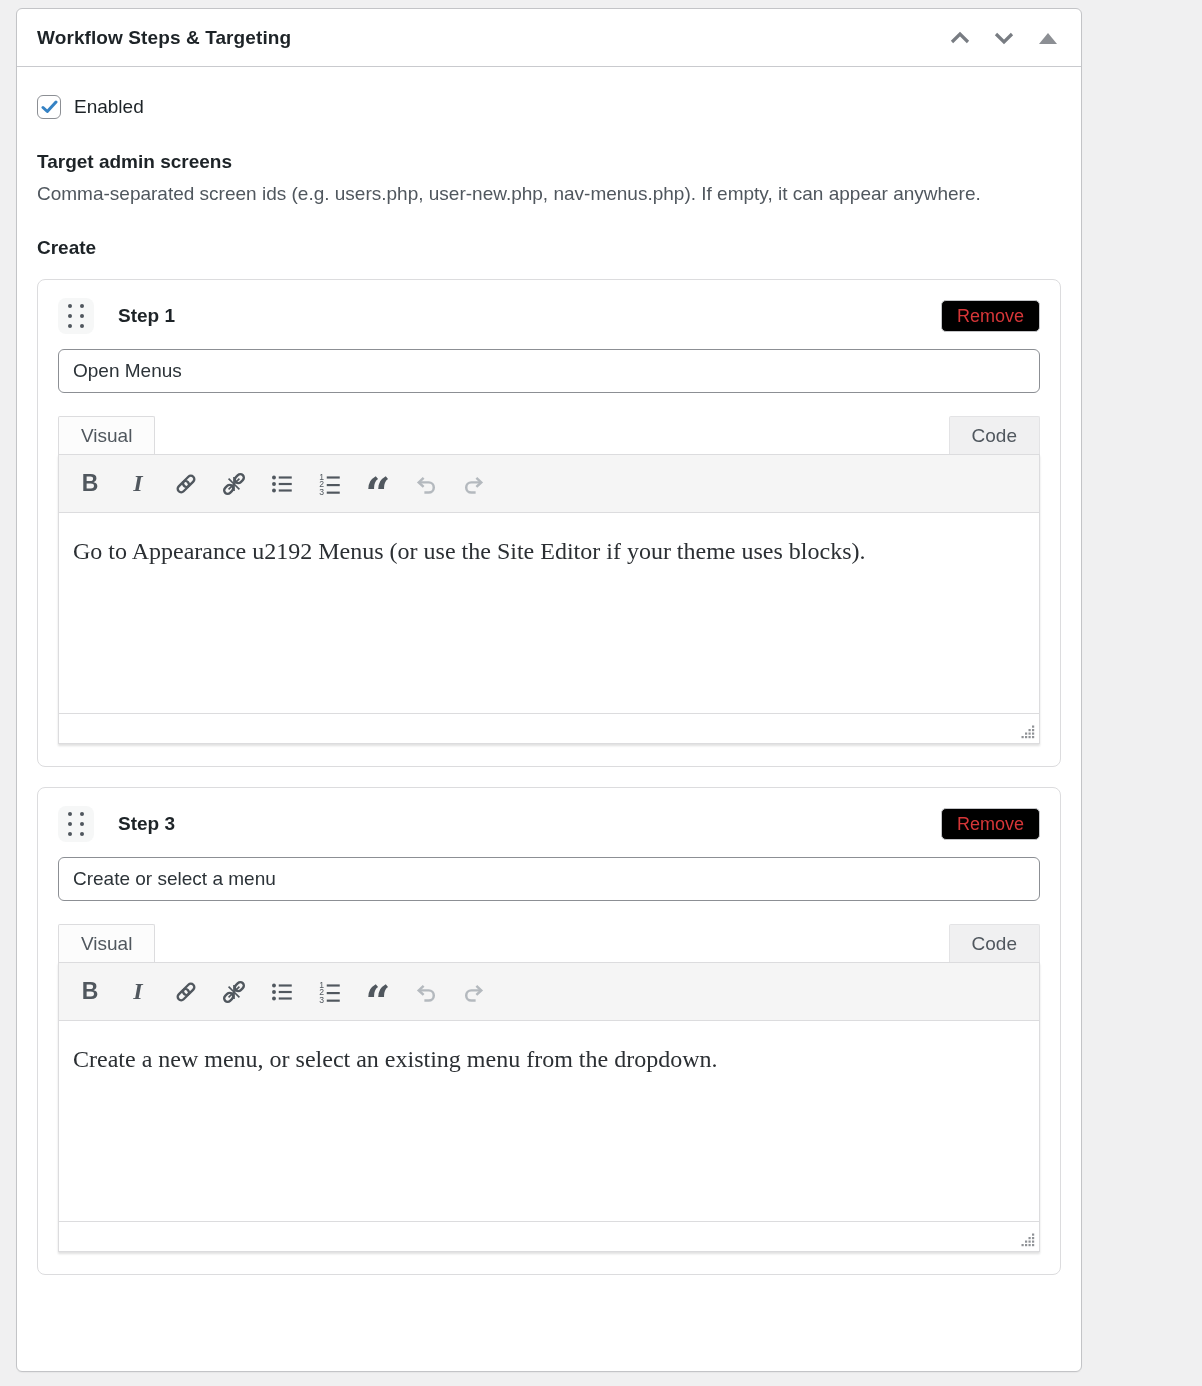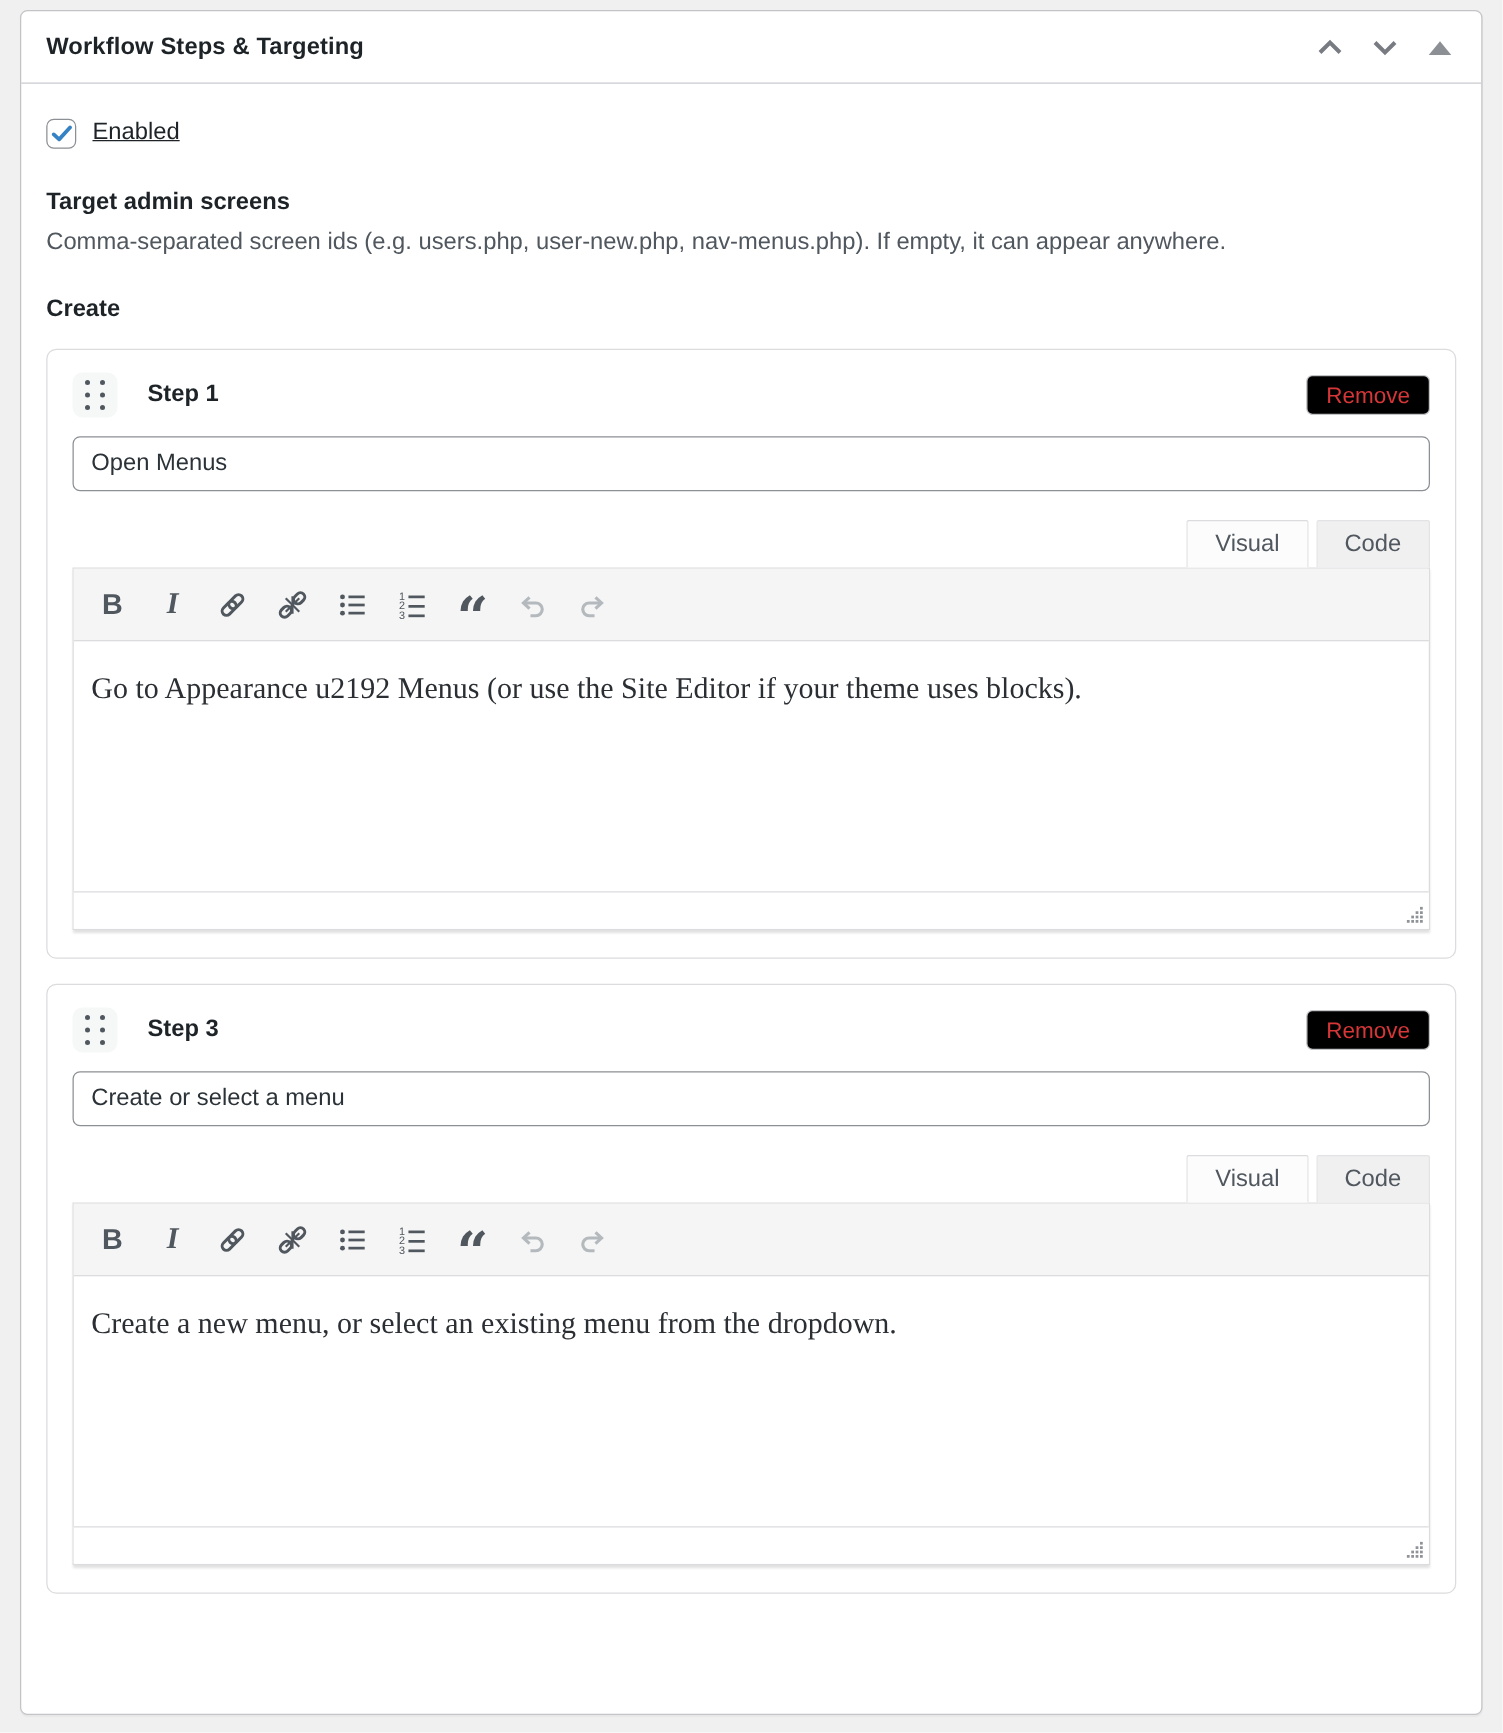--- a/index.html
+++ b/index.html
@@ -4,42 +4,42 @@
 <style>
   * { box-sizing: border-box; margin: 0; padding: 0; }
   html,body { width:1202px; height:1386px; }
   body {
     background:#f0f0f1;
     font-family:"Liberation Sans", sans-serif;
     color:#1d2327;
     overflow:hidden;
   }
   .postbox {
-    position:absolute; left:16px; top:8px; width:1170px; min-height:1364px;
+    position:absolute; left:16px; top:8px; width:1066px; min-height:1364px;
     background:#fff; border:1px solid #c3c4c7; border-radius:6px;
     box-shadow:0 1px 1px rgba(0,0,0,.04);
   }
   .postbox-header {
     display:flex; align-items:center;
     padding:14px 16px 13px 20px;
     border-bottom:1px solid #c9cace;
   }
   .postbox-header h2 { font-size:19px; font-weight:700; letter-spacing:.1px; }
   .handle-actions { margin-left:auto; display:flex; align-items:center; gap:10px; }
   .handle-btn {
     background:none; border:0; cursor:pointer; width:34px; height:30px;
     display:flex; align-items:center; justify-content:center; color:#787c82;
   }
   .tri-up {
     width:0; height:0; border-left:9px solid transparent; border-right:9px solid transparent;
     border-bottom:11px solid #8c8f94;
   }
   .inside { padding:6px 20px 12px; }
 
-  .enabled-row { display:flex; align-items:flex-start; gap:13px; margin-top:22px; cursor:pointer; width:max-content;text-decoration:underline; }
+  .enabled-row { display:flex; align-items:center; gap:13px; margin-top:22px; cursor:pointer; width:max-content; }
   .checkbox {
     width:24px; height:24px; border:1.5px solid #8c8f94; border-radius:6px;
     background:#fff; display:flex; align-items:center; justify-content:center;
   }
   .enabled-label { font-size:19px; }
 
   .field-heading { font-size:19px; font-weight:700; margin-top:32px; }
   .field-desc { font-size:19px; color:#50575e; margin-top:10px; }
   .text-input {
     display:block; width:100%; height:42px; margin-top:18px;
@@ -61,21 +61,21 @@
   .dots i { width:4px; height:4px; border-radius:50%; background:#50575e; }
   .step-label { font-size:19px; font-weight:700; }
   .remove-btn {
     margin-left:auto; height:32px; padding:0 15px;
     background:#000000; border:1px solid #c3c4c7; border-radius:5px;
     color:#d63638; font-family:"Liberation Sans", sans-serif; font-size:18px; cursor:pointer;
   }
   .step-title-input { margin-top:15px; height:44px; border-radius:6px; }
 
   .editor-wrap { margin-top:23px; }
-  .editor-tabs { display:flex; justify-content:flex-end; gap:6px; }
+  .editor-tabs { display:flex; justify-content:space-between; gap:6px; }
   .tab {
     height:38px; padding:0 22px; font-family:"Liberation Sans", sans-serif;
     font-size:19px; color:#50575e; cursor:pointer;
     border:1px solid #dcdcde; border-bottom:0; border-radius:2px 2px 0 0;
   }
   .tab-visual { background:#fcfcfc; }
   .tab-code { background:#f0f0f1; border-color:#e3e3e5; }
 
   .editor-frame { border:1px solid #dcdcde; background:#fff; box-shadow:0 2px 2px rgba(0,0,0,.12); }
   .mce-toolbar {

